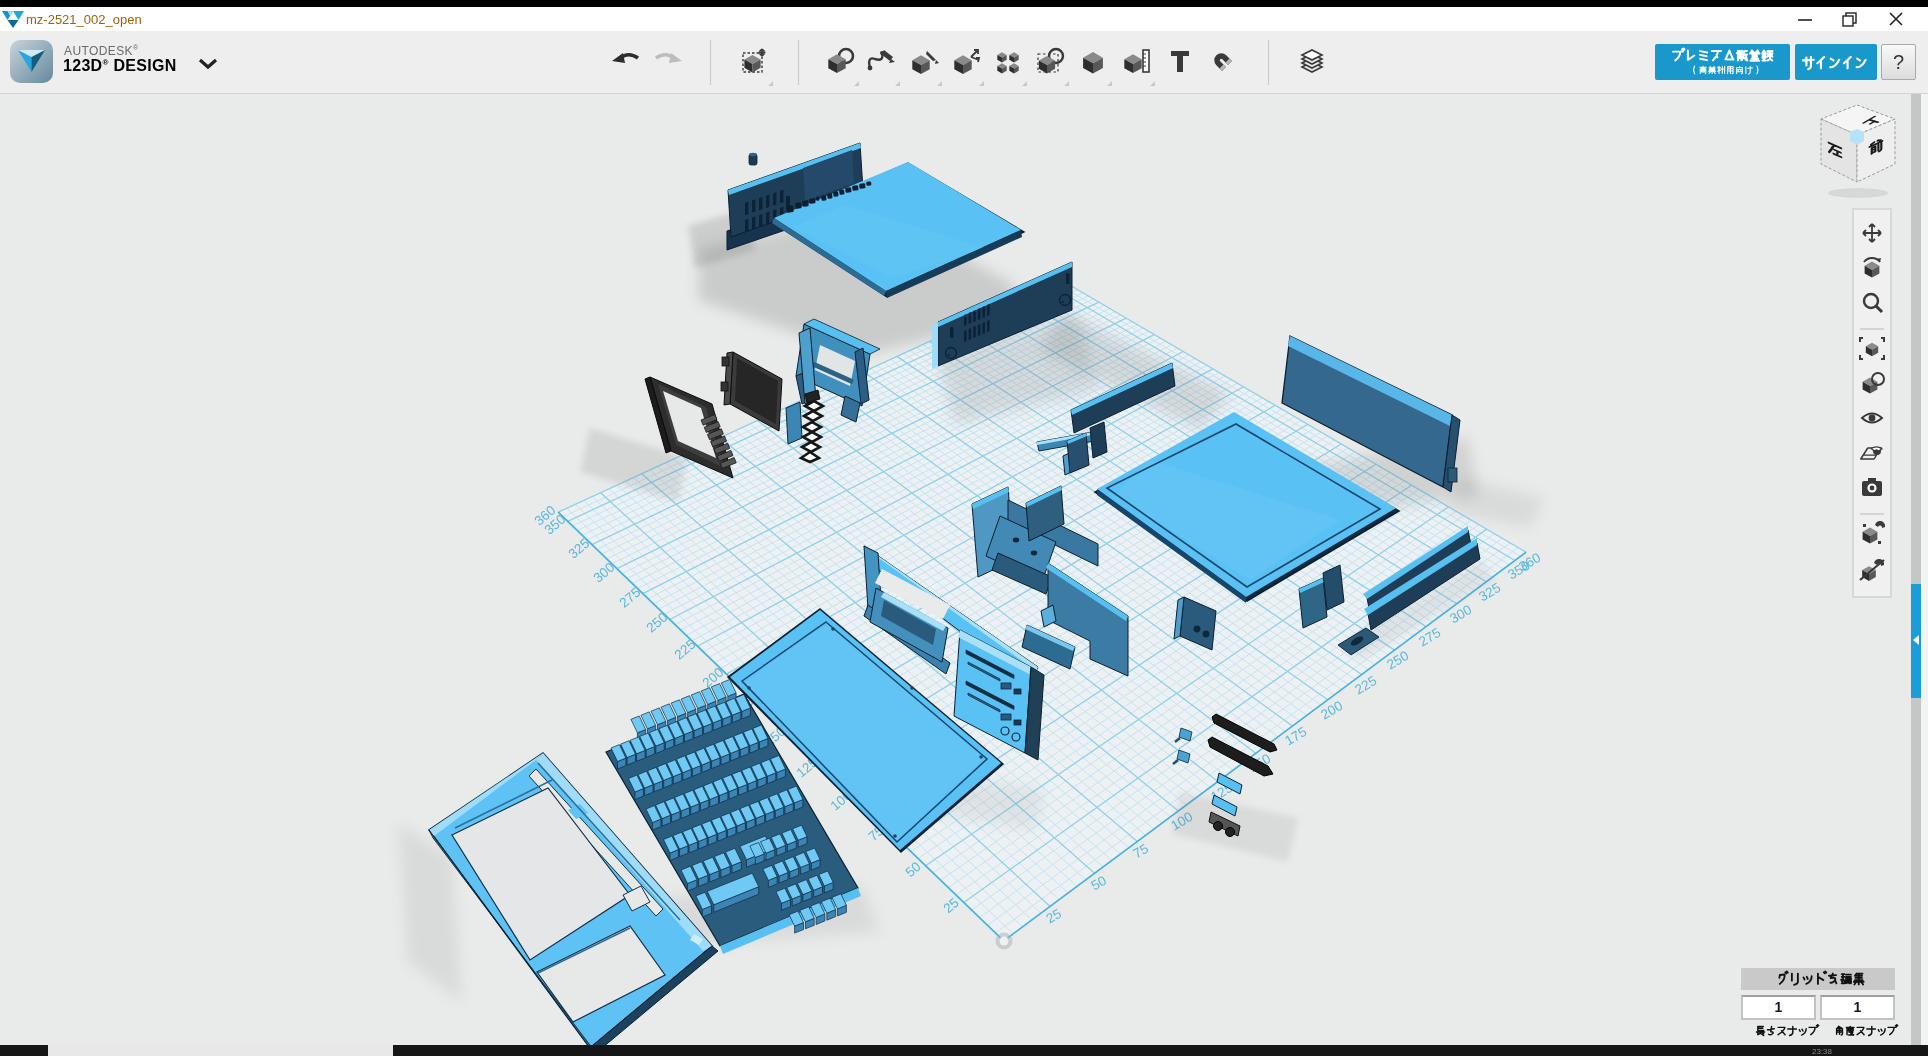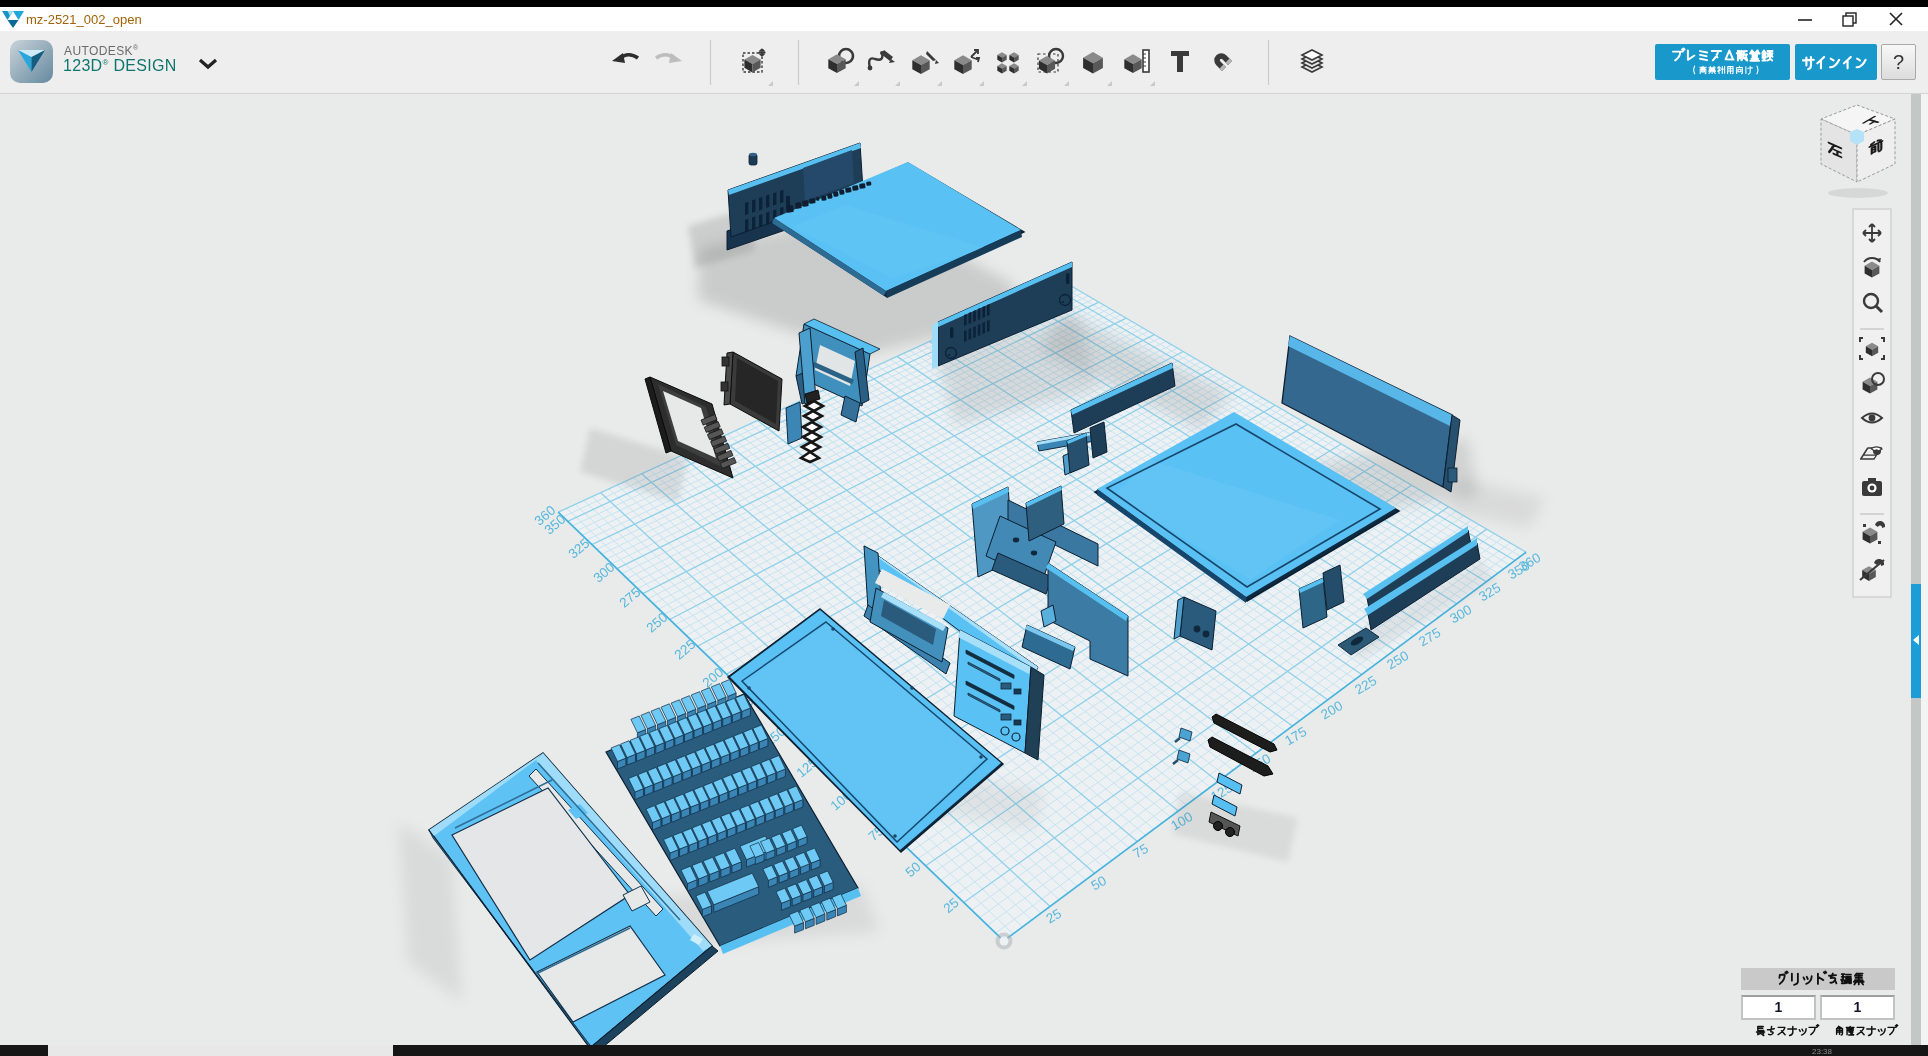--- a/index.html
+++ b/index.html
@@ -22,21 +22,21 @@
         <stop offset="0" stop-color="#c9d3d9"></stop>
         <stop offset="1" stop-color="#64899f"></stop>
       </linearGradient>
     </defs>
     <rect x="0" y="0" width="43" height="43" rx="10" fill="url(#lg1)"></rect>
     <polygon points="8,10 21.5,10 21.5,32" fill="#2aa6dd"></polygon>
     <polygon points="21.5,10 35,10 21.5,32" fill="#135d80"></polygon>
     <polygon points="8,10 35,10 21.5,17" fill="#cfe9f6"></polygon>
   </svg>
 <div class="abs" style="left:64px;top:44px;font-size:12px;color:#6b6b6b;letter-spacing:0.4px">AUTODESK<span style="font-size:7px;vertical-align:super">®</span></div>
-<div class="abs" style="left:63px;top:57px;font-size:16px;font-weight:normal;color:#0f766e;letter-spacing:0.3px">123D<span style="font-size:8px;vertical-align:super">®</span> DESIGN</div>
+<div class="abs" style="left:63px;top:57px;font-size:16px;font-weight:bold;color:#000000;letter-spacing:0.3px">123D<span style="font-size:8px;vertical-align:super">®</span> DESIGN</div>
 <svg class="abs" style="left:198px;top:58px" width="20" height="13">
     <path d="M2,2 l8,7 l8,-7" stroke="#222" stroke-width="3.2" fill="none"></path>
   </svg>
 <svg class="abs" style="left:0;top:31px" width="1650" height="63">
     <path d="M710.5,9 V54 M798.5,9 V54 M1268.5,9 V54" stroke="#cccccc" stroke-width="1.2"></path>
     <g transform="translate(0,-31)">
       <g transform="translate(626,61)">
         <path d="M-7,-2 q9,-8 19,-1" stroke="#2e2e2e" stroke-width="3.6" fill="none"></path>
         <path d="M-14,0 l11,-8 l2,10 z" fill="#2e2e2e"></path>
       </g>

